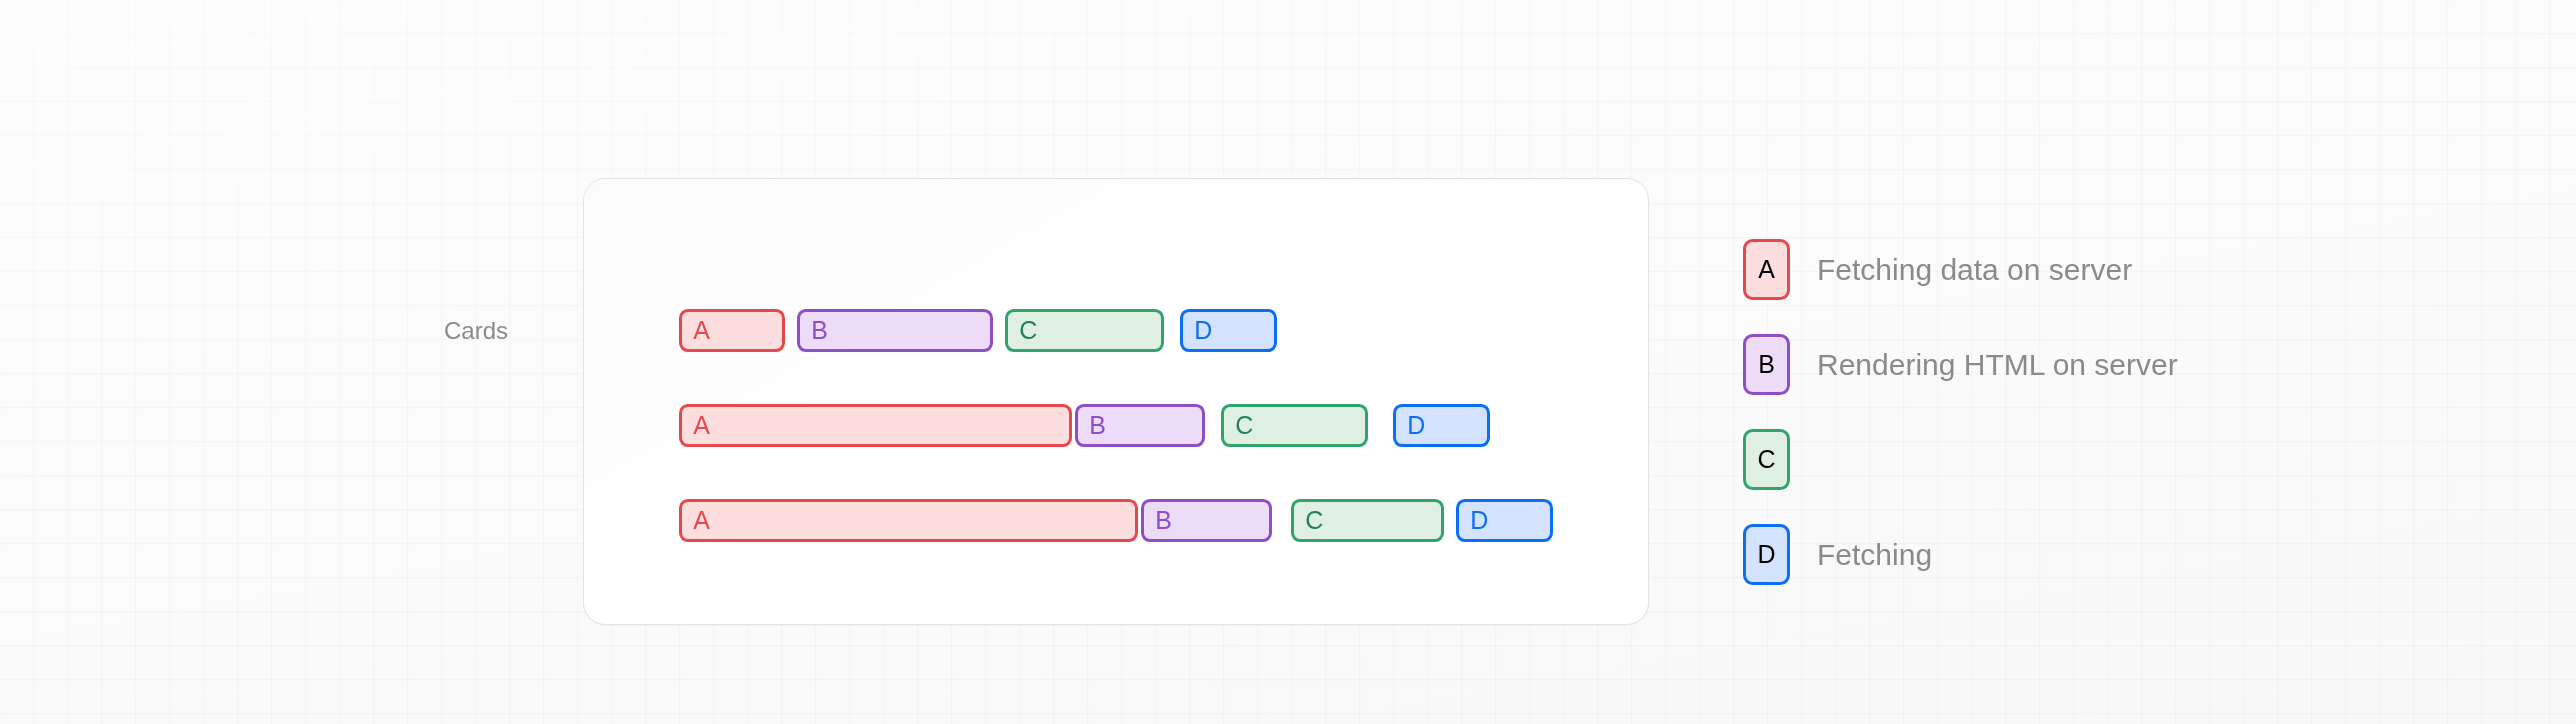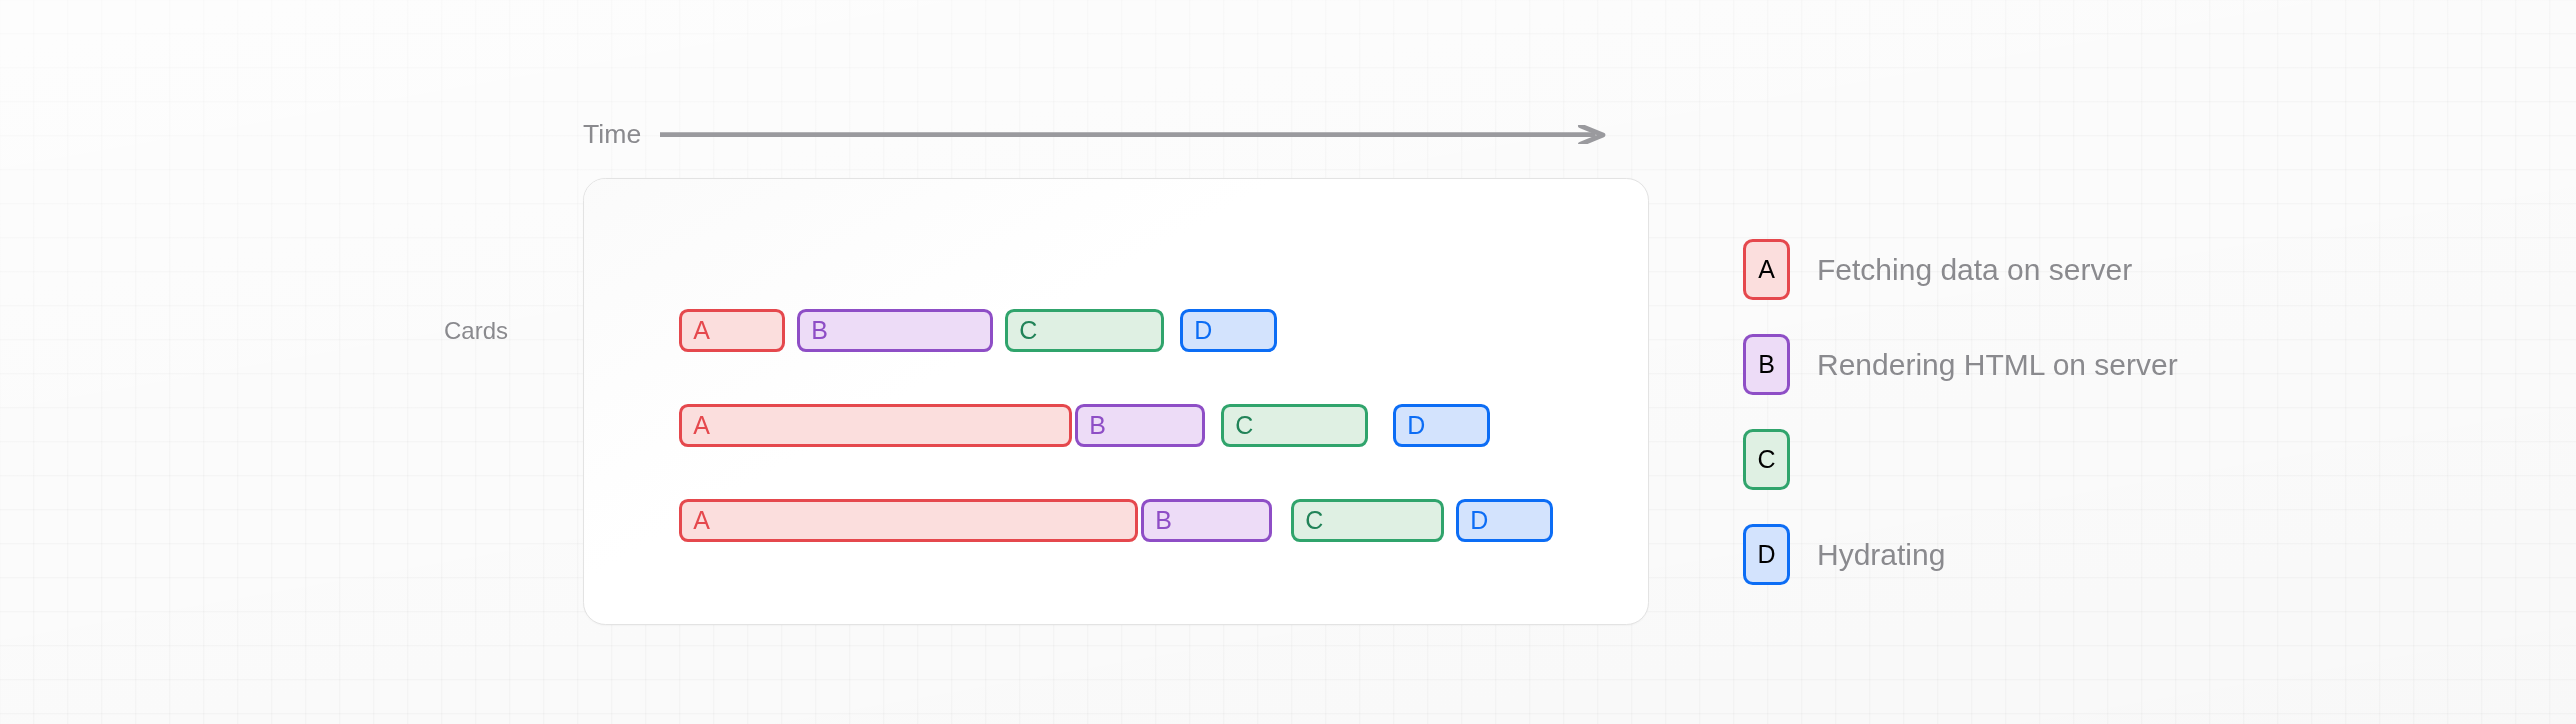--- a/index.html
+++ b/index.html
@@ -171,29 +171,20 @@
     line-height: 1;
   }
 </style>
 </head>
 <body>
 
 <div id="canvas">
 
   <div id="wash"></div>
 
-  <div id="time-axis">
-    <div id="time-label">Time</div>
-    <div id="time-arrow-wrap">
-      <svg width="950" height="19.3" viewBox="0 0 1180 24" aria-hidden="true">
-        <line x1="0" y1="12" x2="1160" y2="12" stroke="#9a9a9e" stroke-width="6" stroke-linecap="round"></line>
-        <polyline points="1144,1 1172,12.5 1144,24" fill="none" stroke="#9a9a9e" stroke-width="6" stroke-linecap="round" stroke-linejoin="round"></polyline>
-      </svg>
-    </div>
-  </div>
 
   <div class="row-labels">
     <div class="row-label-item">Cards</div>
   </div>
 
   <div id="timeline-card"></div>
 
   <div id="bars-layer">
       <div class="bar stage-A" style="left: 679px; top: 309px; width: 106px;">
         <span class="bar-letter">A</span>
@@ -248,18 +239,18 @@
     </div>
     <div class="legend-item">
       <div class="legend-badge stage-C">
         <span>C</span>
       </div>
     </div>
     <div class="legend-item">
       <div class="legend-badge stage-D">
         <span>D</span>
       </div>
-      <div class="legend-text">Hydrating</div>
+      <div class="legend-text">Fetching</div>
     </div>
   </div>
 
 </div>
 
 
 </body></html>

